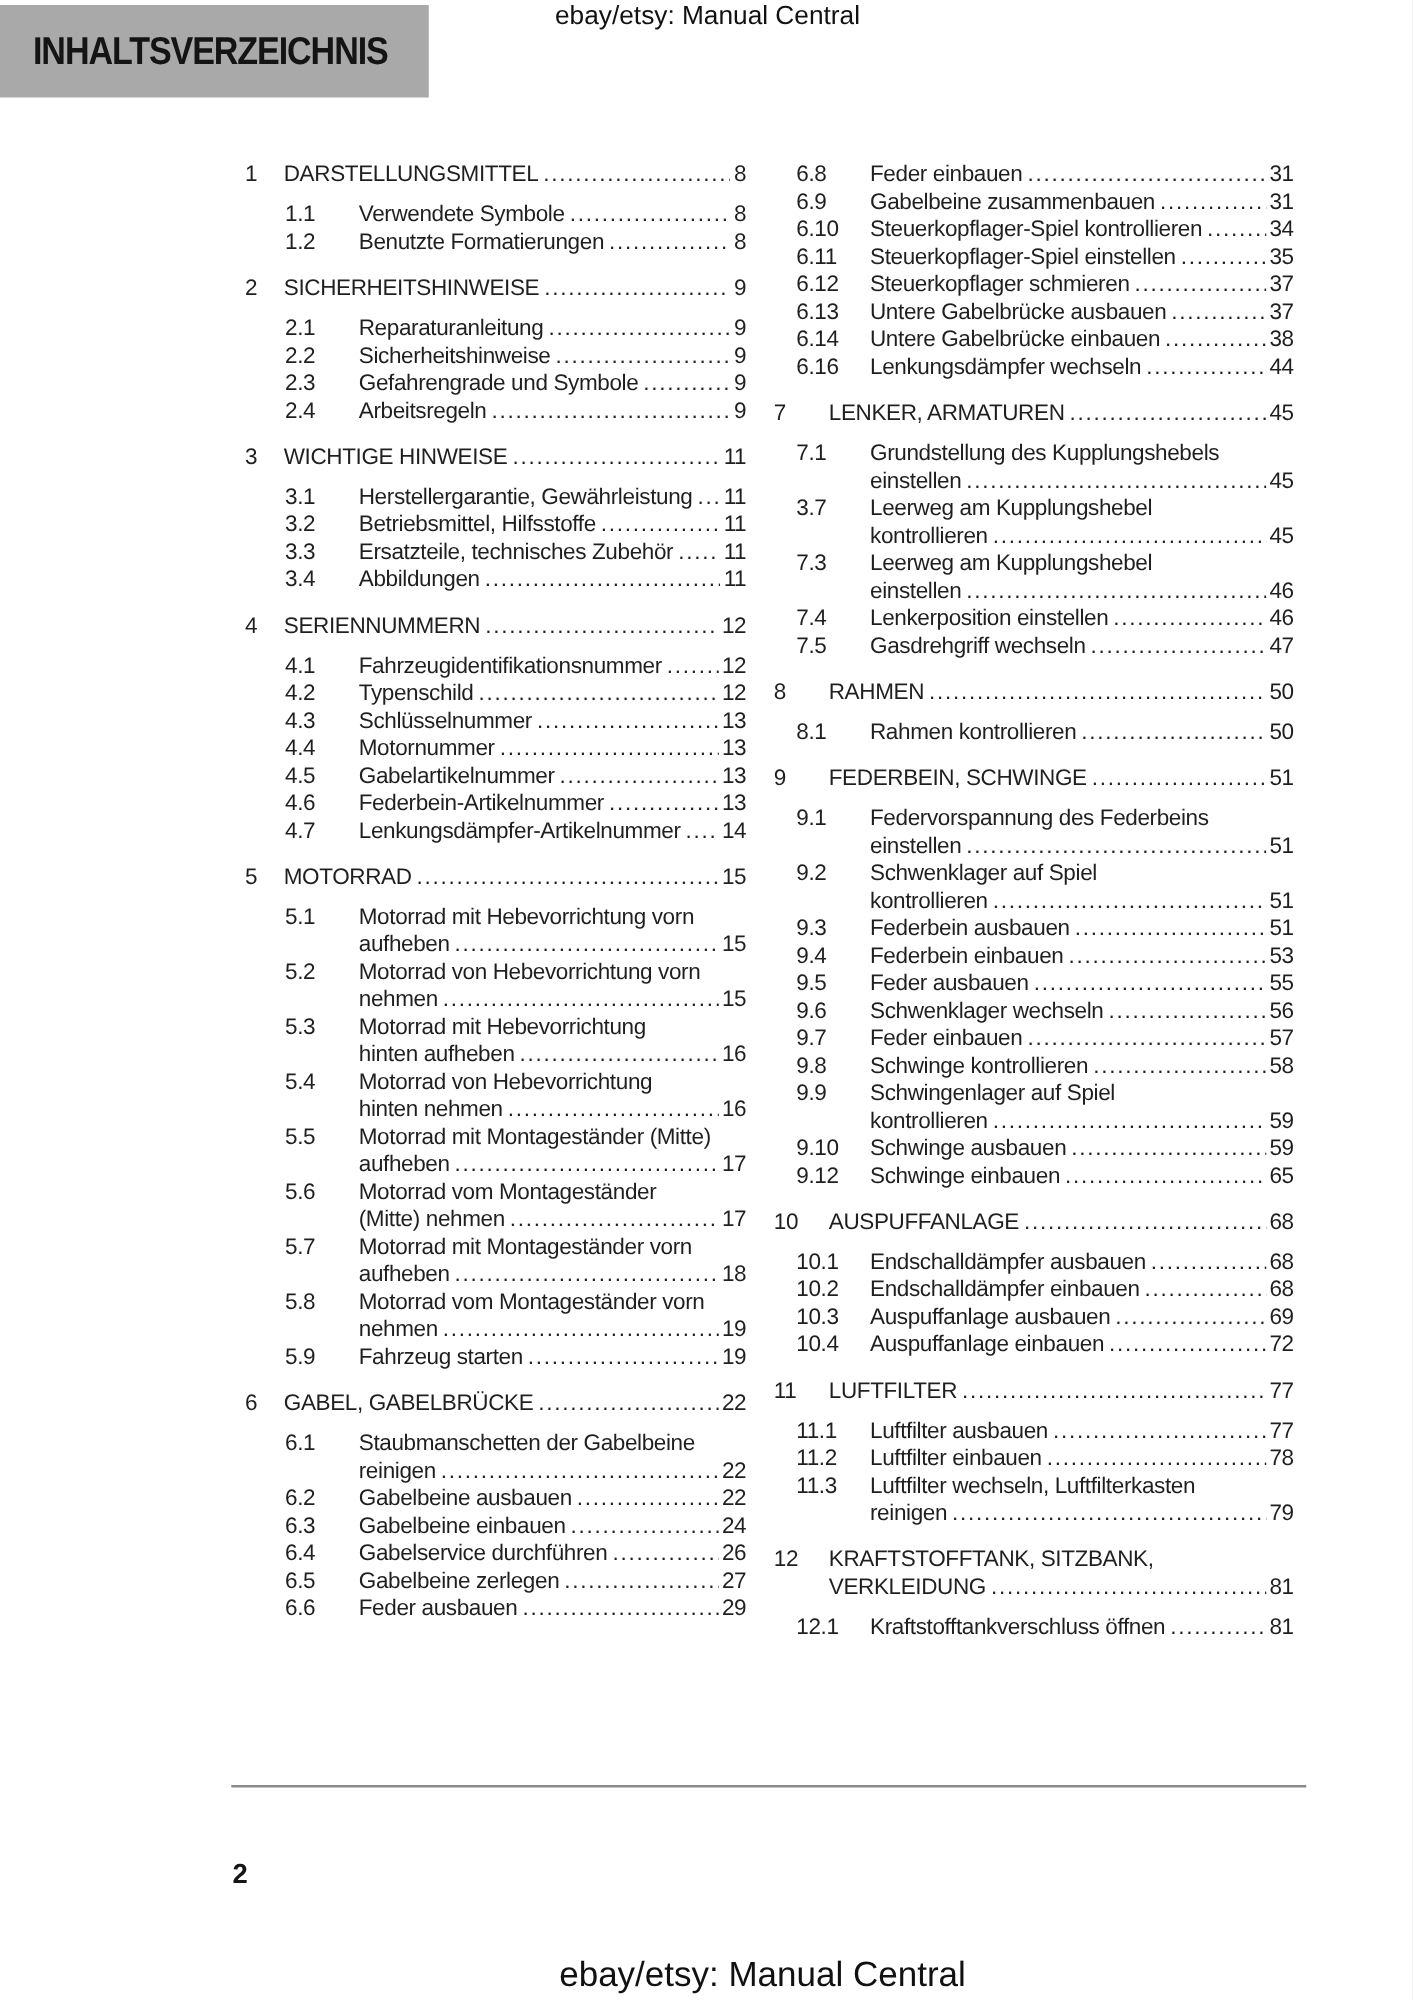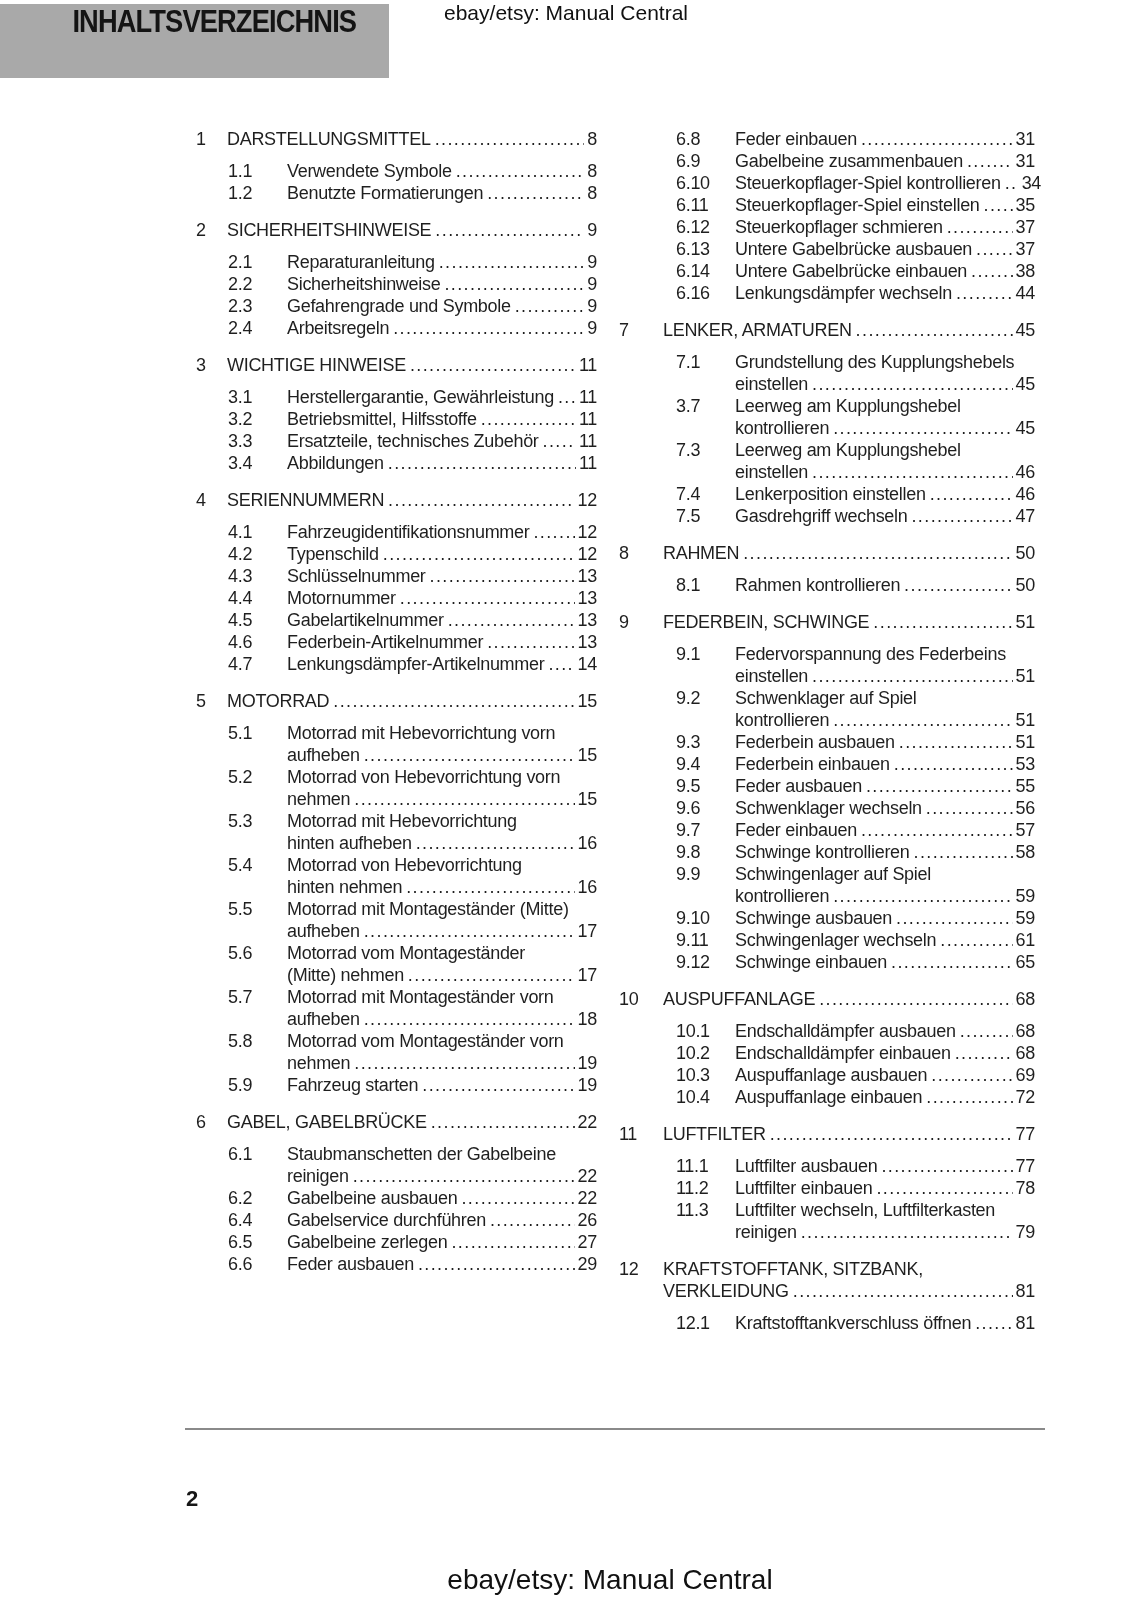--- a/index.html
+++ b/index.html
@@ -12,22 +12,21 @@
     color: var(--text, #1f1f1f);
     overflow: hidden;
     margin: 0 auto;
   }
   .title-bar {
     position: absolute;
     left: 0; top: 4px;
     width: 343px; height: 74px;
     background: var(--title-bar-bg, #a9a9a9);
     display: flex;
-    align-items: flex-start;
-    padding-left: 46px;
+    align-items: center;
   }
   .title-text {
     font-size: 31px;
     font-weight: bold;
     color: #141414;
     letter-spacing: -1px;
     padding-left: 30px;
     transform: scaleX(0.88);
     transform-origin: left center;
     white-space: nowrap;
@@ -48,21 +47,21 @@
     letter-spacing: -0.3px;
   }
   .toc.left  { left: 196px; width: 401px; }
   .toc.right { left: 619px; width: 416px; }
   .entry { display: flex; }
   .entry.chapter { margin-top: 15px; margin-bottom: 10px; }
   .entry.chapter:first-child { margin-top: 0; }
   .entry.chapter .num { flex: 0 0 31px; }
   .toc.right .entry.chapter .num { flex: 0 0 44px; }
   .entry.sub { margin-left: 32px; }
-  .toc.right .entry.sub { margin-left: 57px; }
+  .toc.right .entry.sub { margin-left: 18px; }
   .entry.sub .num { flex: 0 0 59px; }
   .entry .num { flex-shrink: 0; }
   .entry .body { flex: 1 1 auto; min-width: 0; }
   .entry .line { white-space: nowrap; }
   .entry .line.last { display: flex; align-items: baseline; }
   .entry .txt { flex: 0 0 auto; }
   .dots {
     flex: 1 1 auto;
     overflow: hidden;
     white-space: nowrap;
@@ -451,20 +450,30 @@
         <span class="num">6.2</span>
         <div class="body">
           <div class="line last">
             <span class="txt">Gabelbeine ausbauen</span>
             <span class="dots"></span>
             <span class="pagenum">22</span>
           </div>
         </div>
       </div>
       <div class="entry sub">
+        <span class="num">6.3</span>
+        <div class="body">
+          <div class="line last">
+            <span class="txt">Gabelbeine einbauen</span>
+            <span class="dots"></span>
+            <span class="pagenum">24</span>
+          </div>
+        </div>
+      </div>
+      <div class="entry sub">
         <span class="num">6.4</span>
         <div class="body">
           <div class="line last">
             <span class="txt">Gabelservice durchführen</span>
             <span class="dots"></span>
             <span class="pagenum">26</span>
           </div>
         </div>
       </div>
       <div class="entry sub">
@@ -755,30 +764,20 @@
           </div>
         </div>
       </div>
       <div class="entry sub">
         <span class="num">9.10</span>
         <div class="body">
           <div class="line last">
             <span class="txt">Schwinge ausbauen</span>
             <span class="dots"></span>
             <span class="pagenum">59</span>
-          </div>
-        </div>
-      </div>
-      <div class="entry sub">
-        <span class="num">9.11</span>
-        <div class="body">
-          <div class="line last">
-            <span class="txt">Schwingenlager wechseln</span>
-            <span class="dots"></span>
-            <span class="pagenum">61</span>
           </div>
         </div>
       </div>
       <div class="entry sub">
         <span class="num">9.12</span>
         <div class="body">
           <div class="line last">
             <span class="txt">Schwinge einbauen</span>
             <span class="dots"></span>
             <span class="pagenum">65</span>

